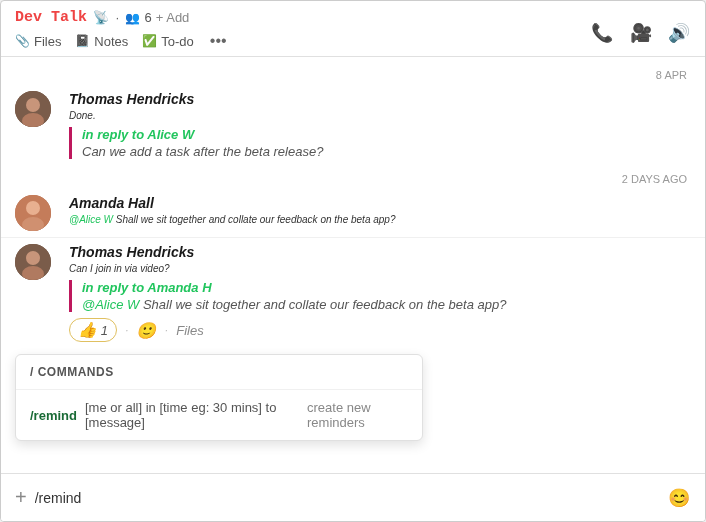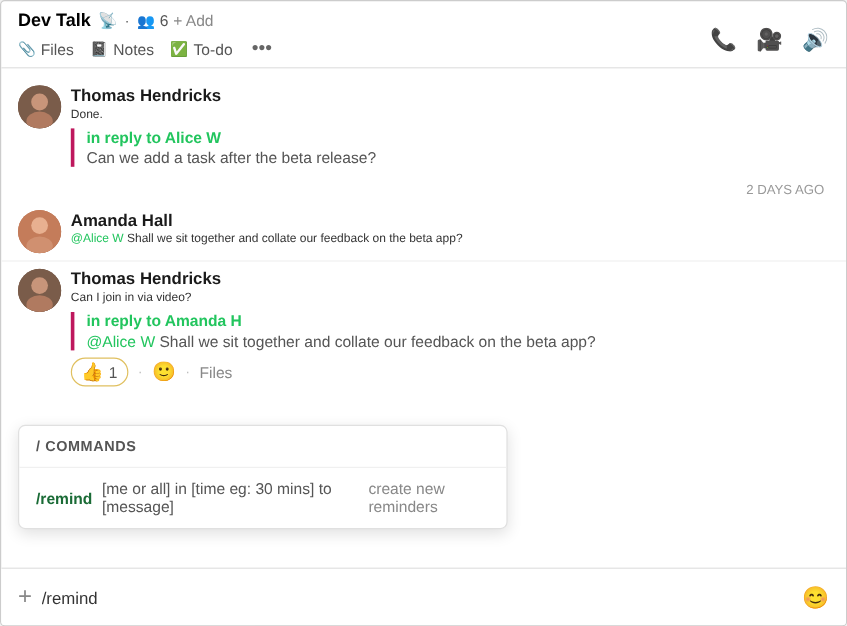--- a/index.html
+++ b/index.html
@@ -35,21 +35,22 @@
       flex-direction: column;
     }
     .header-top {
       display: flex;
       align-items: center;
       gap: 6px;
     }
     .channel-name {
       font-weight: 700;
       font-size: 15px;
-      color: #000000;
+      color: #ef4444;
+      font-family: Liberation Mono, monospace;
     }
     .header-icon {
       font-size: 13px;
       color: #666;
     }
     .members {
       display: flex;
       align-items: center;
       gap: 4px;
       font-size: 13px;
@@ -103,22 +104,23 @@
     }
     .date-divider {
       text-align: right;
       font-size: 11px;
       color: #999;
       padding: 4px 18px 4px 0;
     }
     .message-row {
       display: flex;
       padding: 6px 14px;
-      gap: 8px;
+      gap: 18px;
       position: relative;
+      font-style: italic;
     }
     .message-row + .message-row {
       border-top: 1px solid #f0f0f0;
     }
     .avatar {
       width: 36px;
       height: 36px;
       border-radius: 50%;
       background: #ccc;
       flex-shrink: 0;
@@ -315,20 +317,23 @@
     </div>
     <div class="header-actions">
       <span class="action-btn">📞</span>
       <span class="action-btn">🎥</span>
       <span class="action-btn">🔊</span>
     </div>
   </div>
 
   <div class="chat-area">
 
+    <div class="date-divider">
+      <span>8 APR</span>
+    </div>
 
     <div class="message-row">
       <div class="avatar avatar-thomas">
         <svg viewBox="0 0 36 36" xmlns="http://www.w3.org/2000/svg">
           <rect width="36" height="36" fill="#7a5c4a"></rect>
           <circle cx="18" cy="14" r="7" fill="#c8957a"></circle>
           <ellipse cx="18" cy="30" rx="11" ry="8" fill="#b07a60"></ellipse>
         </svg>
       </div>
       <div class="message-body">

